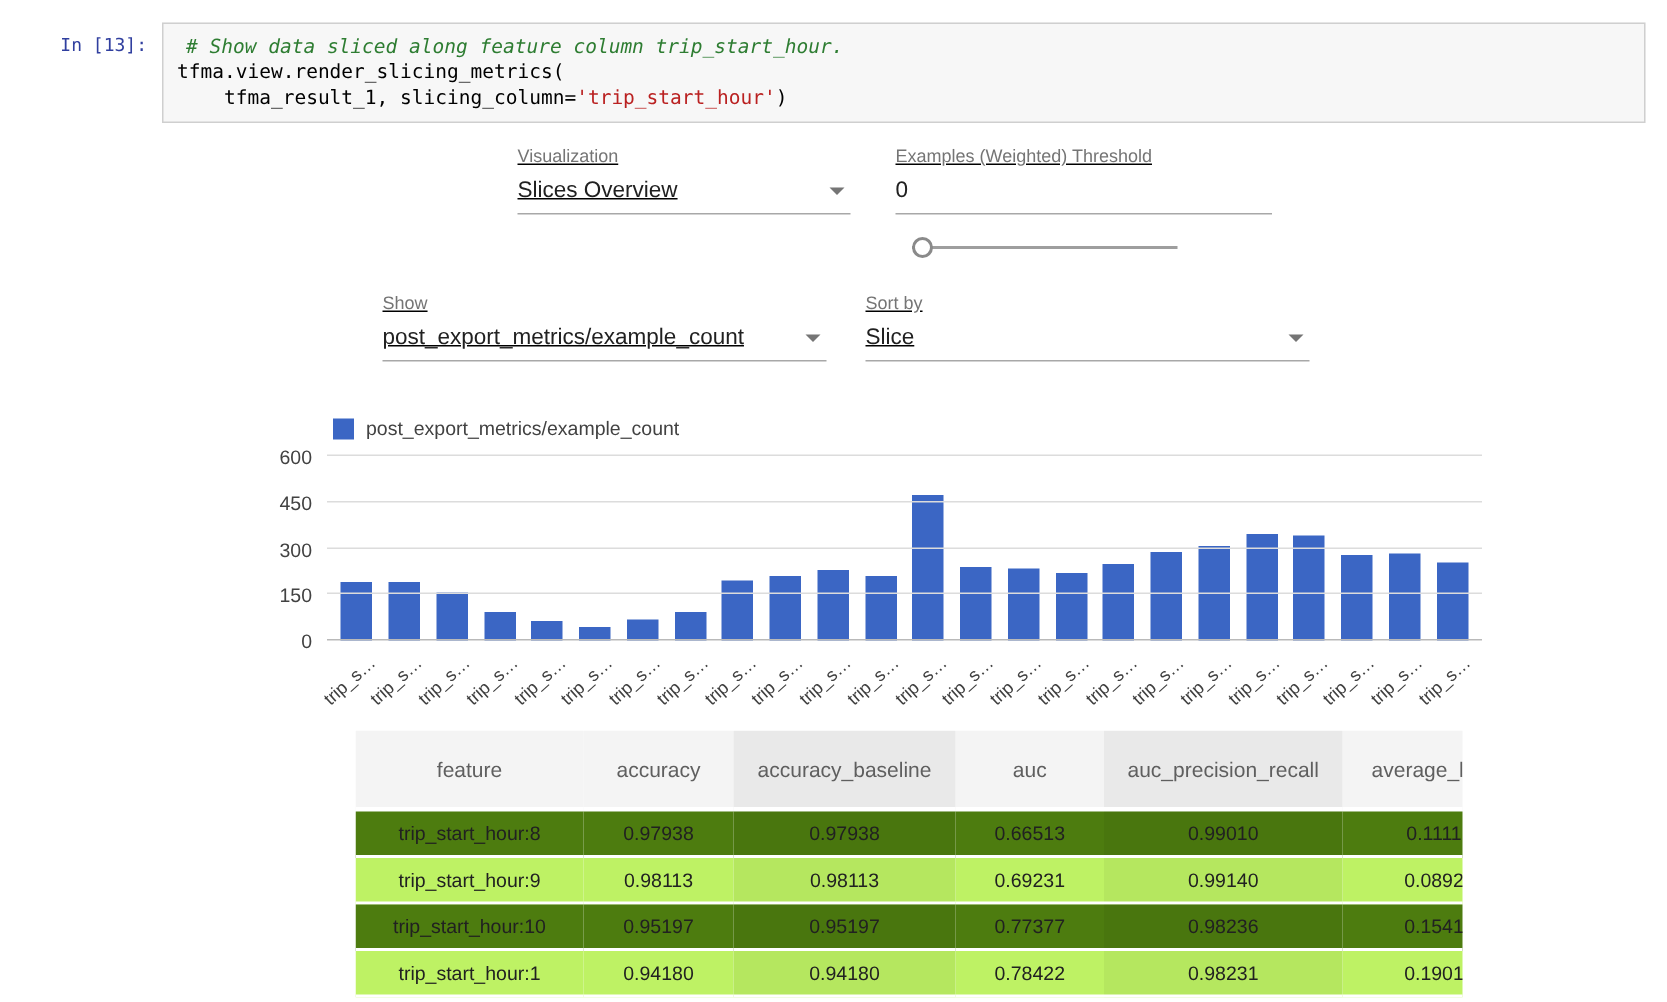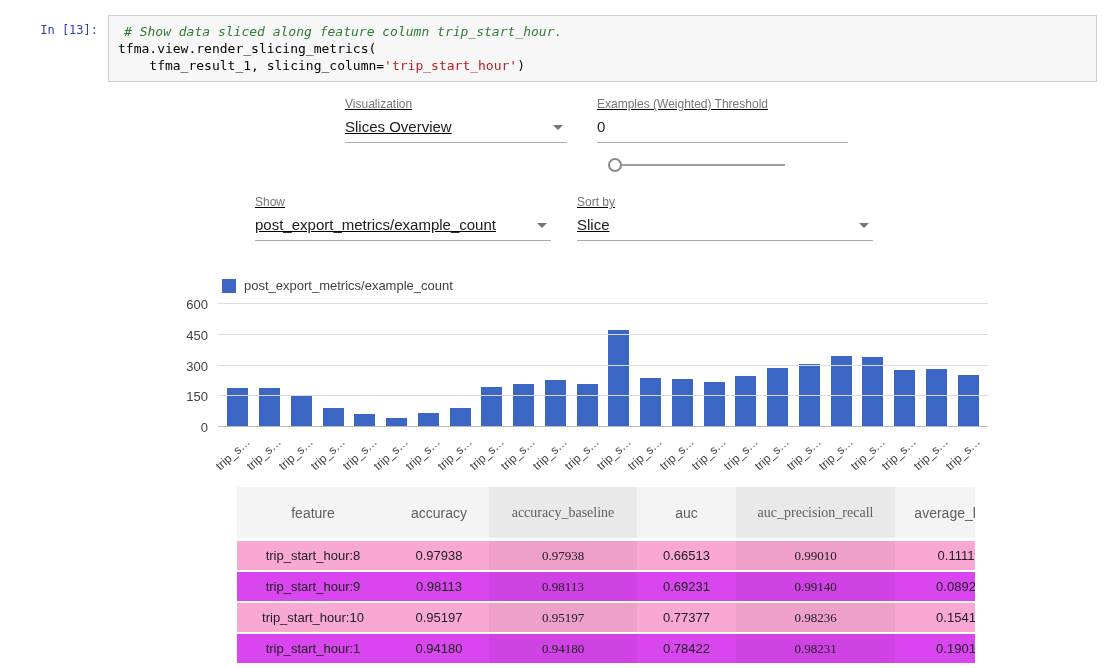--- a/index.html
+++ b/index.html
@@ -44,23 +44,23 @@
   .xslot{flex:1;position:relative;}
   .xlabel{position:absolute;right:50%;margin-right:-10px;top:5px;white-space:nowrap;
     transform:rotate(-42deg);transform-origin:100% 50%;font-size:12px;color:#404040;}
   
   .table-wrap{position:absolute;left:237px;top:405px;width:738px;overflow:hidden;}
   table{border-collapse:separate;border-spacing:0;table-layout:fixed;width:768px;}
   th{height:49px;font-weight:400;font-size:14px;color:#5f5f5f;text-align:center;
     border-bottom:3px solid #fff;cursor:pointer;}
   thead tr{background:#f4f4f4;}
   td{height:27px;font-size:13px;color:#212121;text-align:center;border-bottom:2px solid #fff;}
-  tr.odd{background:#f9a8d4;}
-  tr.even{background:#d946ef;}
-  th.shade,td.shade{background:rgba(0,0,0,0.045);font-family:Liberation Serif, serif;}
+  tr.odd{background:#4d7c0f;}
+  tr.even{background:#bef264;}
+  th.shade,td.shade{background:rgba(0,0,0,0.045);}
   th:nth-child(1){width:150px;} th:nth-child(2){width:98px;} th:nth-child(3){width:146px;}
   th:nth-child(4){width:97px;}  th:nth-child(5){width:157px;} th:nth-child(6){width:120px;}
 </style>
 </head>
 <body>
 
 <div>
 
   <div class="cell">
     <div class="prompt">In [13]:</div>

